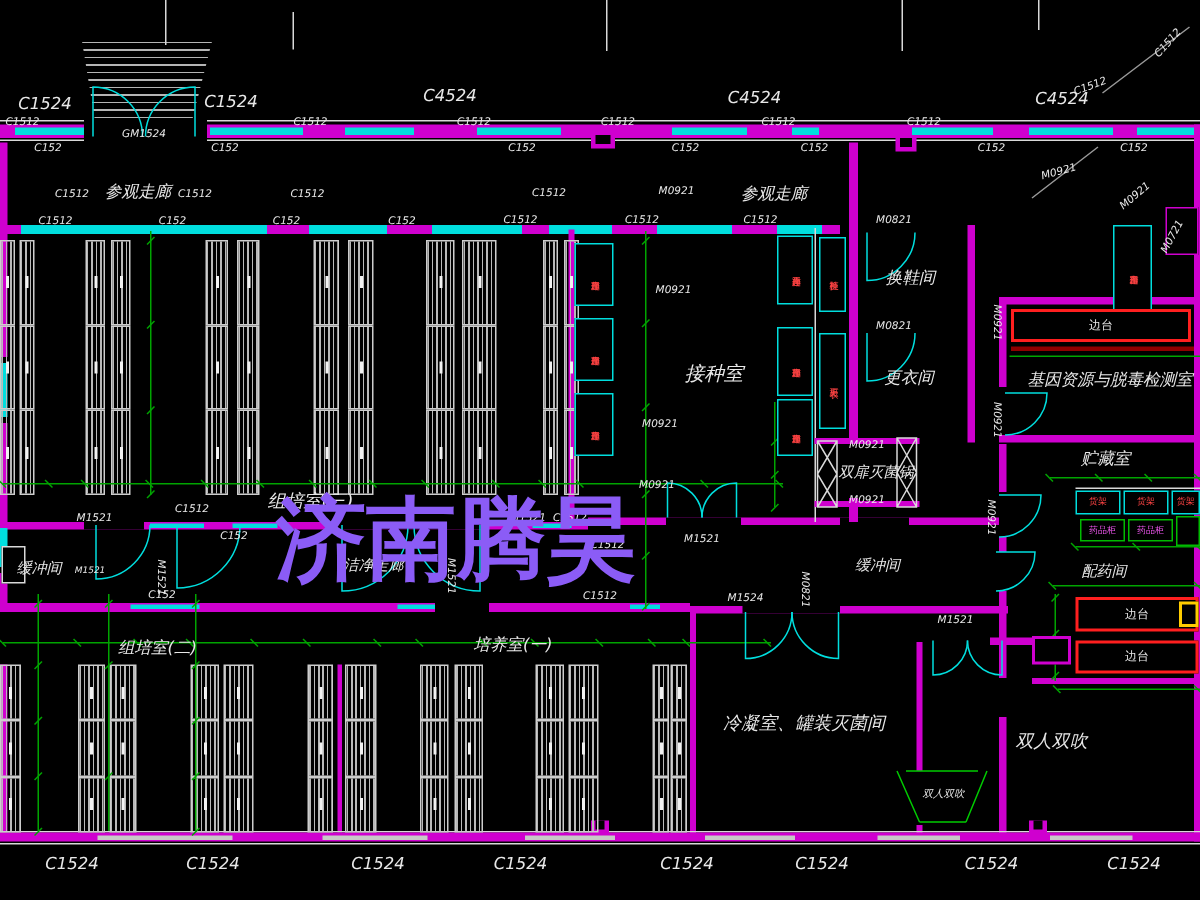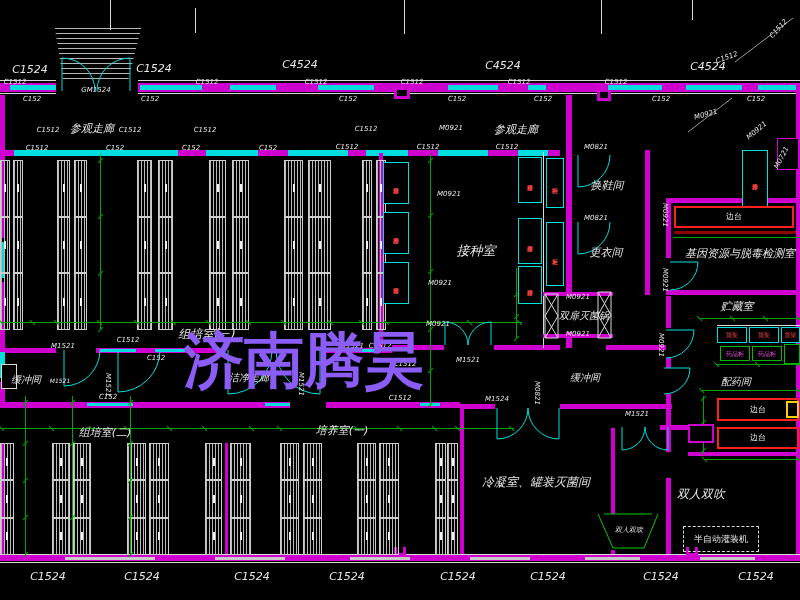--- a/index.html
+++ b/index.html
@@ -280,21 +280,20 @@
     <div class="ebox" style="left: 781px; top: 327px; width: 19px; height: 16px; border: 1px solid rgb(0, 222, 222); color: rgb(255, 67, 67); font-size: 6px;">货架</div>
     <div class="ebox" style="left: 720px; top: 346px; width: 30px; height: 15px; border: 1px solid rgb(0, 187, 0); color: rgb(238, 85, 238); font-size: 6px;">药品柜</div>
     <div class="ebox" style="left: 752px; top: 346px; width: 30px; height: 15px; border: 1px solid rgb(0, 187, 0); color: rgb(238, 85, 238); font-size: 6px;">药品柜</div>
     <div class="ebox" style="left: 784px; top: 344px; width: 16px; height: 20px; border: 1px solid rgb(0, 187, 0); color: rgb(255, 67, 67); font-size: 6px;"></div>
     <div class="ebox" style="left: 674px; top: 206px; width: 120px; height: 22px; border: 2px solid rgb(255, 31, 31); color: rgb(232, 232, 232); font-size: 8px;">边台</div>
     <div class="ebox" style="left: 717px; top: 398px; width: 82px; height: 23px; border: 2px solid rgb(255, 31, 31); color: rgb(232, 232, 232); font-size: 8px;">边台</div>
     <div class="ebox" style="left: 717px; top: 427px; width: 82px; height: 22px; border: 2px solid rgb(255, 31, 31); color: rgb(232, 232, 232); font-size: 8px;">边台</div>
     <div class="ebox" style="left: 688px; top: 424px; width: 26px; height: 19px; border: 2px solid rgb(207, 0, 207); color: rgb(255, 67, 67); font-size: 6px;"></div>
     <div class="ebox" style="left: 786px; top: 401px; width: 13px; height: 17px; border: 2px solid rgb(255, 204, 0); color: rgb(255, 67, 67); font-size: 6px;"></div>
     <div class="ebox" style="left: 777px; top: 138px; width: 22px; height: 32px; border: 1px solid rgb(207, 0, 207); color: rgb(255, 67, 67); font-size: 6px;"></div>
-    <div class="ebox dash" style="left: 683px; top: 526px; width: 76px; height: 26px; border: 1px solid rgb(217, 217, 217); color: rgb(232, 232, 232); font-size: 9px;">半自动灌装机</div>
     <div class="ebox" style="left: 1px; top: 364px; width: 16px; height: 25px; border: 1px solid rgb(217, 217, 217); color: rgb(255, 67, 67); font-size: 6px;"></div>
     <div class="dim" style="left: 2px; top: 322px; width: 520px; height: 1px; background: rgb(0, 164, 0);"></div>
     <div class="tick" style="left: 1px; top: 319px; width: 1px; height: 7px; background: rgb(0, 164, 0); transform: rotate(-45deg);"></div>
     <div class="tick" style="left: 32px; top: 319px; width: 1px; height: 7px; background: rgb(0, 164, 0); transform: rotate(-45deg);"></div>
     <div class="tick" style="left: 56px; top: 319px; width: 1px; height: 7px; background: rgb(0, 164, 0); transform: rotate(-45deg);"></div>
     <div class="tick" style="left: 99px; top: 319px; width: 1px; height: 7px; background: rgb(0, 164, 0); transform: rotate(-45deg);"></div>
     <div class="tick" style="left: 136px; top: 319px; width: 1px; height: 7px; background: rgb(0, 164, 0); transform: rotate(-45deg);"></div>
     <div class="tick" style="left: 173px; top: 319px; width: 1px; height: 7px; background: rgb(0, 164, 0); transform: rotate(-45deg);"></div>
     <div class="tick" style="left: 208px; top: 319px; width: 1px; height: 7px; background: rgb(0, 164, 0); transform: rotate(-45deg);"></div>
     <div class="tick" style="left: 248px; top: 319px; width: 1px; height: 7px; background: rgb(0, 164, 0); transform: rotate(-45deg);"></div>

